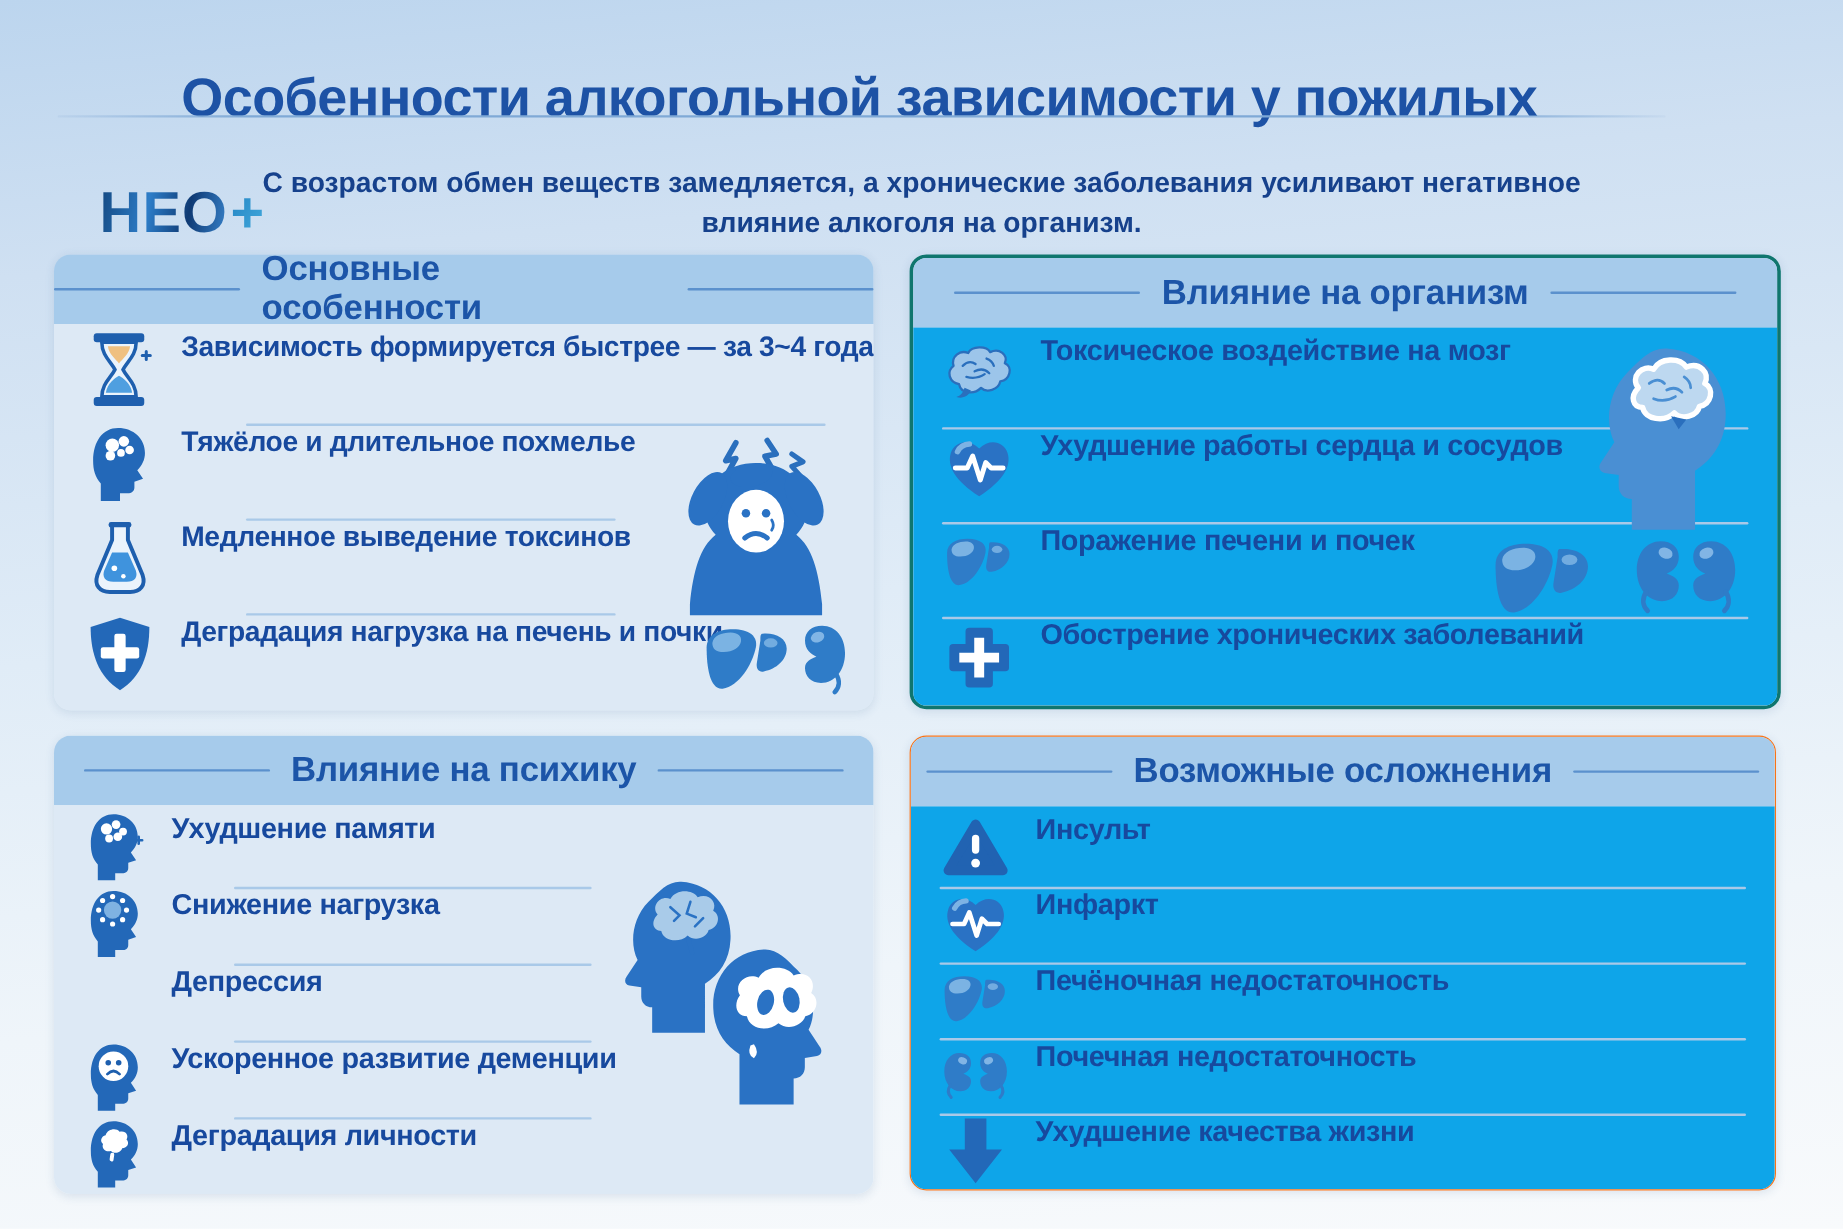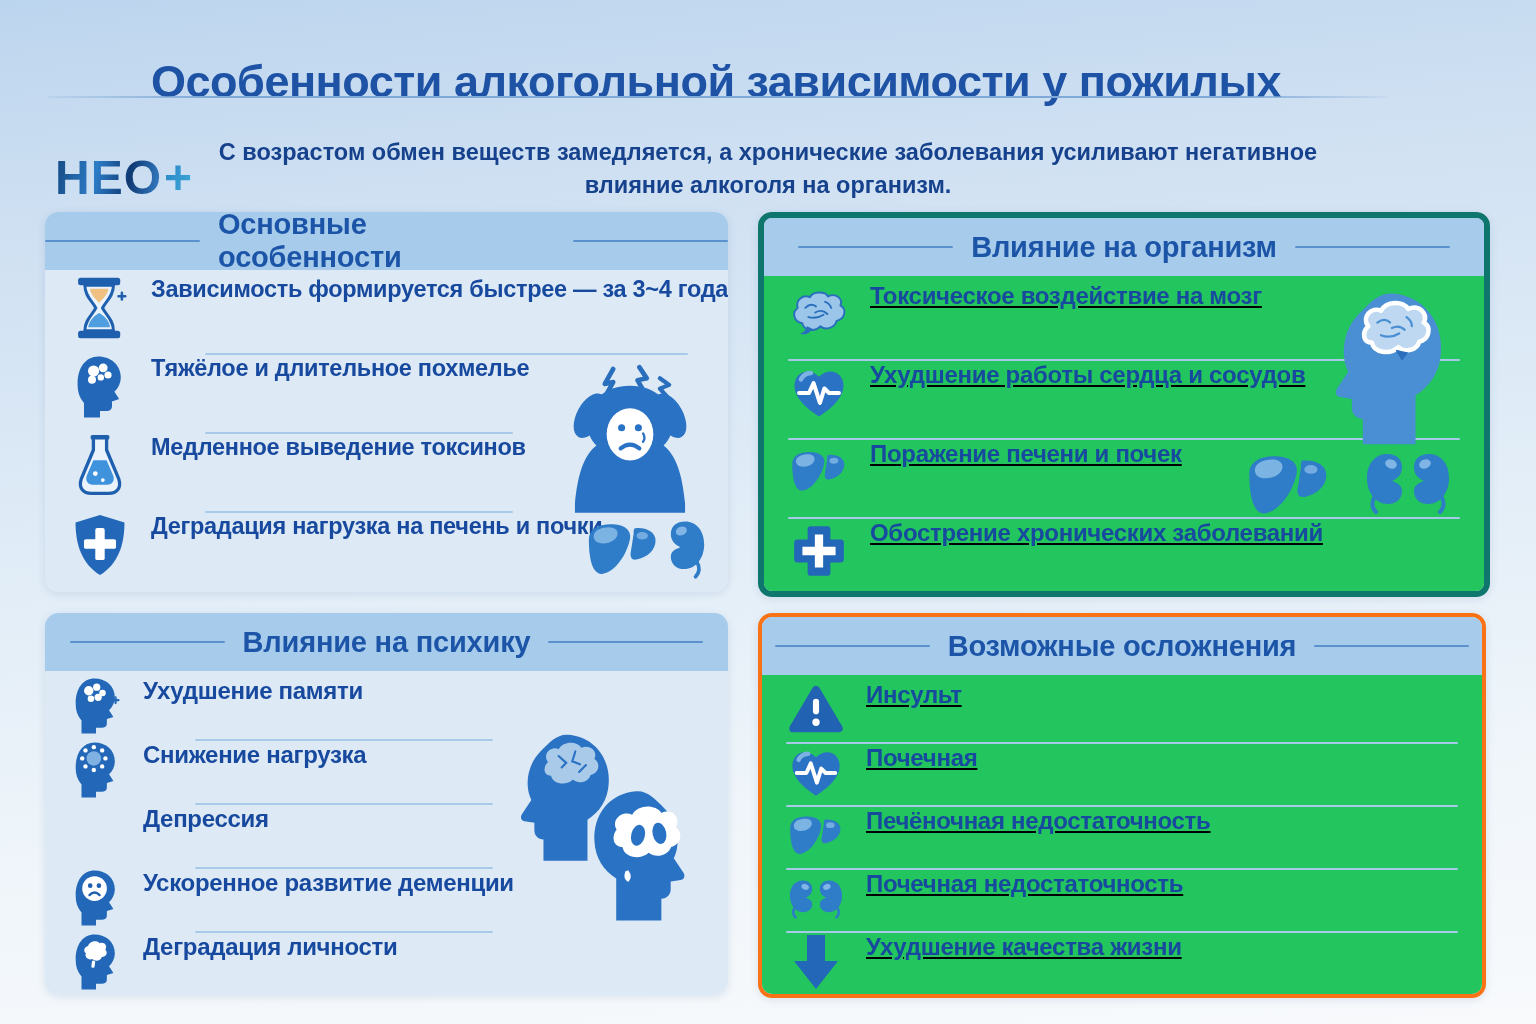--- a/index.html
+++ b/index.html
@@ -19,40 +19,40 @@
   .subtitle {
     position:absolute; top:112px; left:168px; width:1200px; text-align:center;
     font-size:23.5px; font-weight:700; color:#16418c; line-height:1.42;
   }
   .logo {
     position:absolute; top:150px; left:55px; font-size:48px; font-weight:900;
     letter-spacing:1px; display:flex; align-items:center;
   }
   .logo .neo {
     background:linear-gradient(100deg,#14477f,#2d7dc8 38%,#0f3a74 68%,#3a87d0);
-    -webkit-background-clip:text; background-clip:text; color:transparent;
+    -webkit-background-clip:text; background-clip:text; color:transparent;margin-left:28px;
   }
   .logo .plus {
     background:linear-gradient(120deg,#1f7fc0,#49b0e0);
     -webkit-background-clip:text; background-clip:text; color:transparent; margin-left:2px;
   }
   .panel { position:absolute; border-radius:14px; overflow:hidden;
            box-shadow:0 2px 8px rgba(60,100,150,.14); }
   #panel-features      { left:45px;  top:212px; width:683px; height:380px; }
-  #panel-body          { left:758px; top:212px; width:720px; height:373px; border:6px solid #0f766e; }
+  #panel-body          { left:758px; top:212px; width:720px; height:373px; border:3px solid #0f766e; }
   #panel-psyche        { left:45px;  top:613px; width:683px; height:382px; }
-  #panel-complications { left:758px; top:613px; width:720px; height:377px; border:4px solid #f97316; }
+  #panel-complications { left:758px; top:613px; width:720px; height:377px; border:1px solid #f97316; }
   .panel-header {
     height:58px; background:#a6cbeb; display:flex; align-items:center; justify-content:center; gap:18px;
   }
   .panel-header h2 { margin:0; font-size:29px; font-weight:800; color:#1c55a8; letter-spacing:-0.2px; }
   .hline { height:2.5px; background:#4d87c8; flex:0 0 155px; border-radius:2px; opacity:.85; }
   .body-area { position:relative; height:calc(100% - 58px); padding-top:6px; box-sizing:border-box; }
   .light .body-area { background:#dde9f5; }
-  .white .body-area { background:#22c55e;text-decoration:underline; }
+  .white .body-area { background:#0ea5e9; }
   .row { display:flex; gap:22px; padding:0 26px; }
   #panel-features .row, #panel-body .row { height:77px; }
   #panel-psyche .row { height:62px; }
   #panel-complications .row { height:61px; }
   .icon { flex:0 0 58px; height:64px; display:flex; align-items:center; }
   #panel-psyche .icon { flex:0 0 50px; height:58px; }
   #panel-complications .icon { flex:0 0 56px; height:58px; }
   .icon svg { width:100%; height:100%; }
   .txt { font-size:24px; font-weight:700; color:#17499e; letter-spacing:-0.3px; white-space:nowrap; }
   #panel-features .txt { font-size:23.5px; }
@@ -405,21 +405,21 @@
         </span>
       <span class="txt">Инсульт</span>
     </div>
     <div class="sep"></div>
     <div class="row">
       <span class="icon">
           <svg viewBox="0 0 64 60">
             <use href="#g-heart"></use>
           </svg>
         </span>
-      <span class="txt">Почечная</span>
+      <span class="txt">Инфаркт</span>
     </div>
     <div class="sep"></div>
     <div class="row">
       <span class="icon">
           <svg viewBox="0 0 78 58">
             <use href="#g-liver"></use>
           </svg>
         </span>
       <span class="txt">Печёночная недостаточность</span>
     </div>

